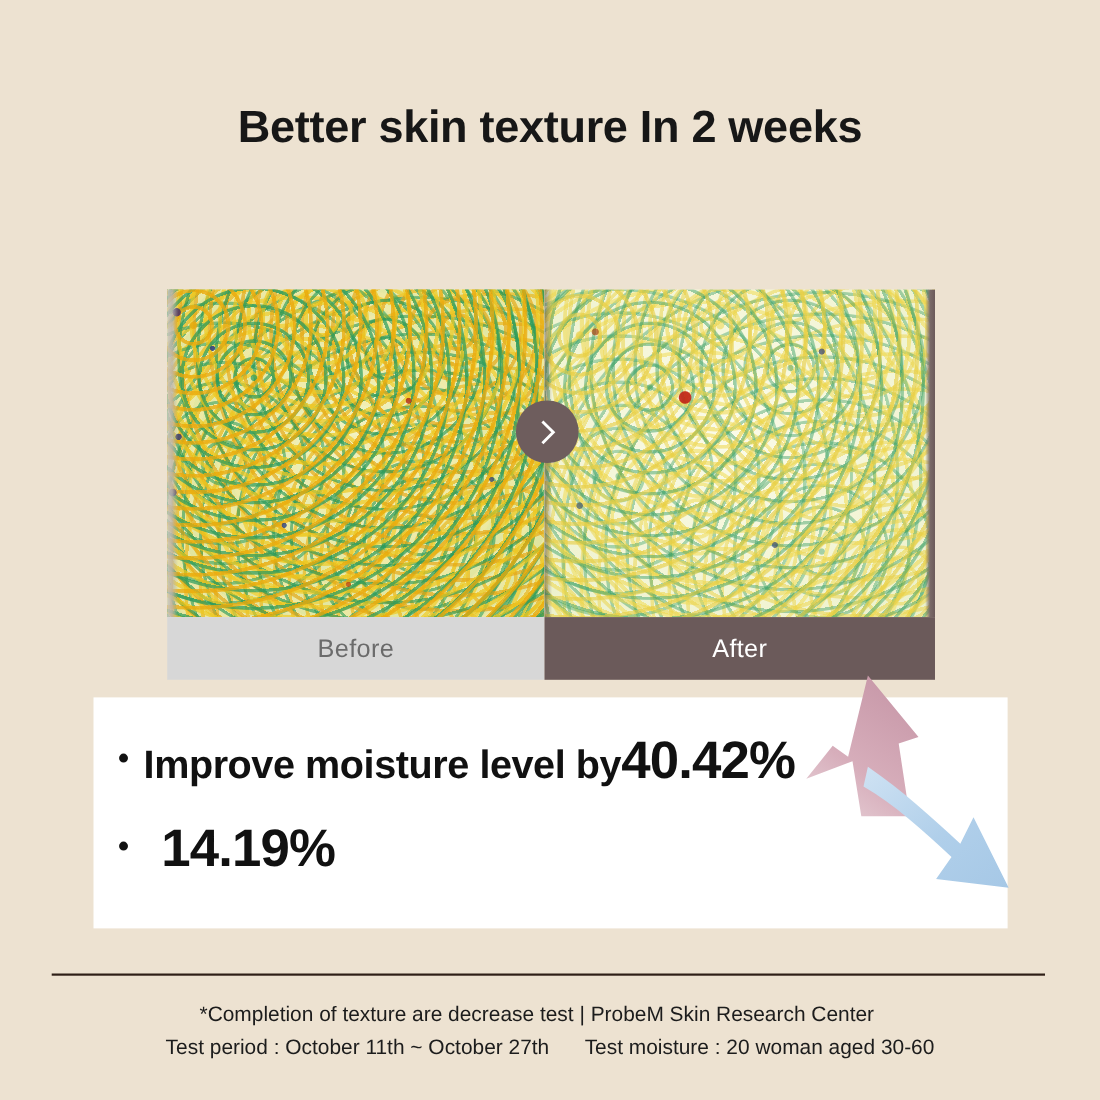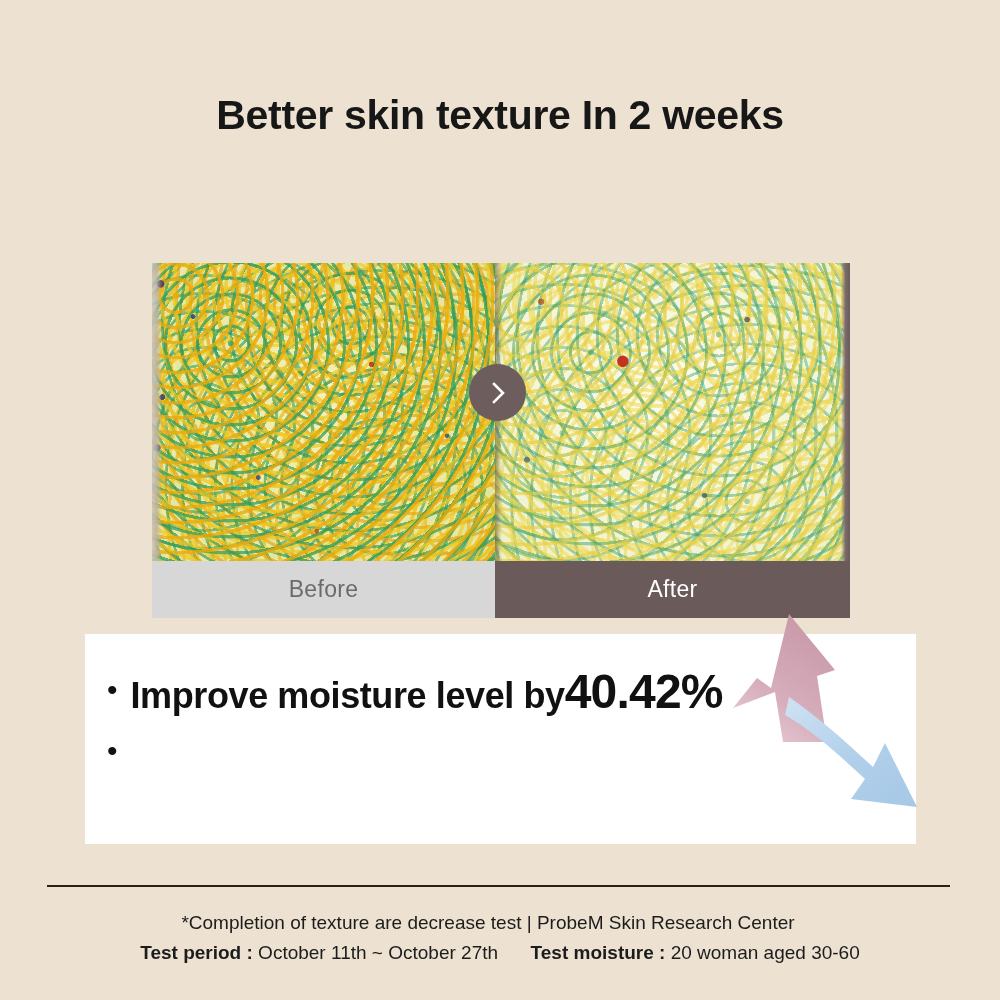--- a/index.html
+++ b/index.html
@@ -259,21 +259,21 @@
   .footnote-line2 {
     position: absolute;
     left: 0;
     top: 938px;
     width: 1000px;
     text-align: center;
     font-size: 19px;
     color: #1c1c1c;
     line-height: 1.55;
   }
-  .fn-bold { font-weight: bold; }
+  .fn-bold { font-weight: normal; }
   .fn-gap { display: inline-block; width: 22px; }
 </style>
 </head>
 <body>
 
 <div class="page-title">Better skin texture In 2 weeks</div>
 
 <div class="compare-wrap">
 
   <div class="compare-images">
@@ -332,20 +332,21 @@
   <div class="stat-list">
 
     <div class="stat-row stat-row-1">
       <span class="stat-bullet">•</span>
       <span class="stat-text">Improve moisture level by</span>
       <span class="stat-value">40.42%</span>
     </div>
 
     <div class="stat-row stat-row-2">
       <span class="stat-bullet">•</span>
+      <span class="stat-value">14.19%</span>
     </div>
 
   </div>
 </div>
 
 <div class="divider"></div>
 
 <div class="footnote">*Completion of texture are decrease test | ProbeM Skin Research Center</div>
 
 <div class="footnote-line2">

